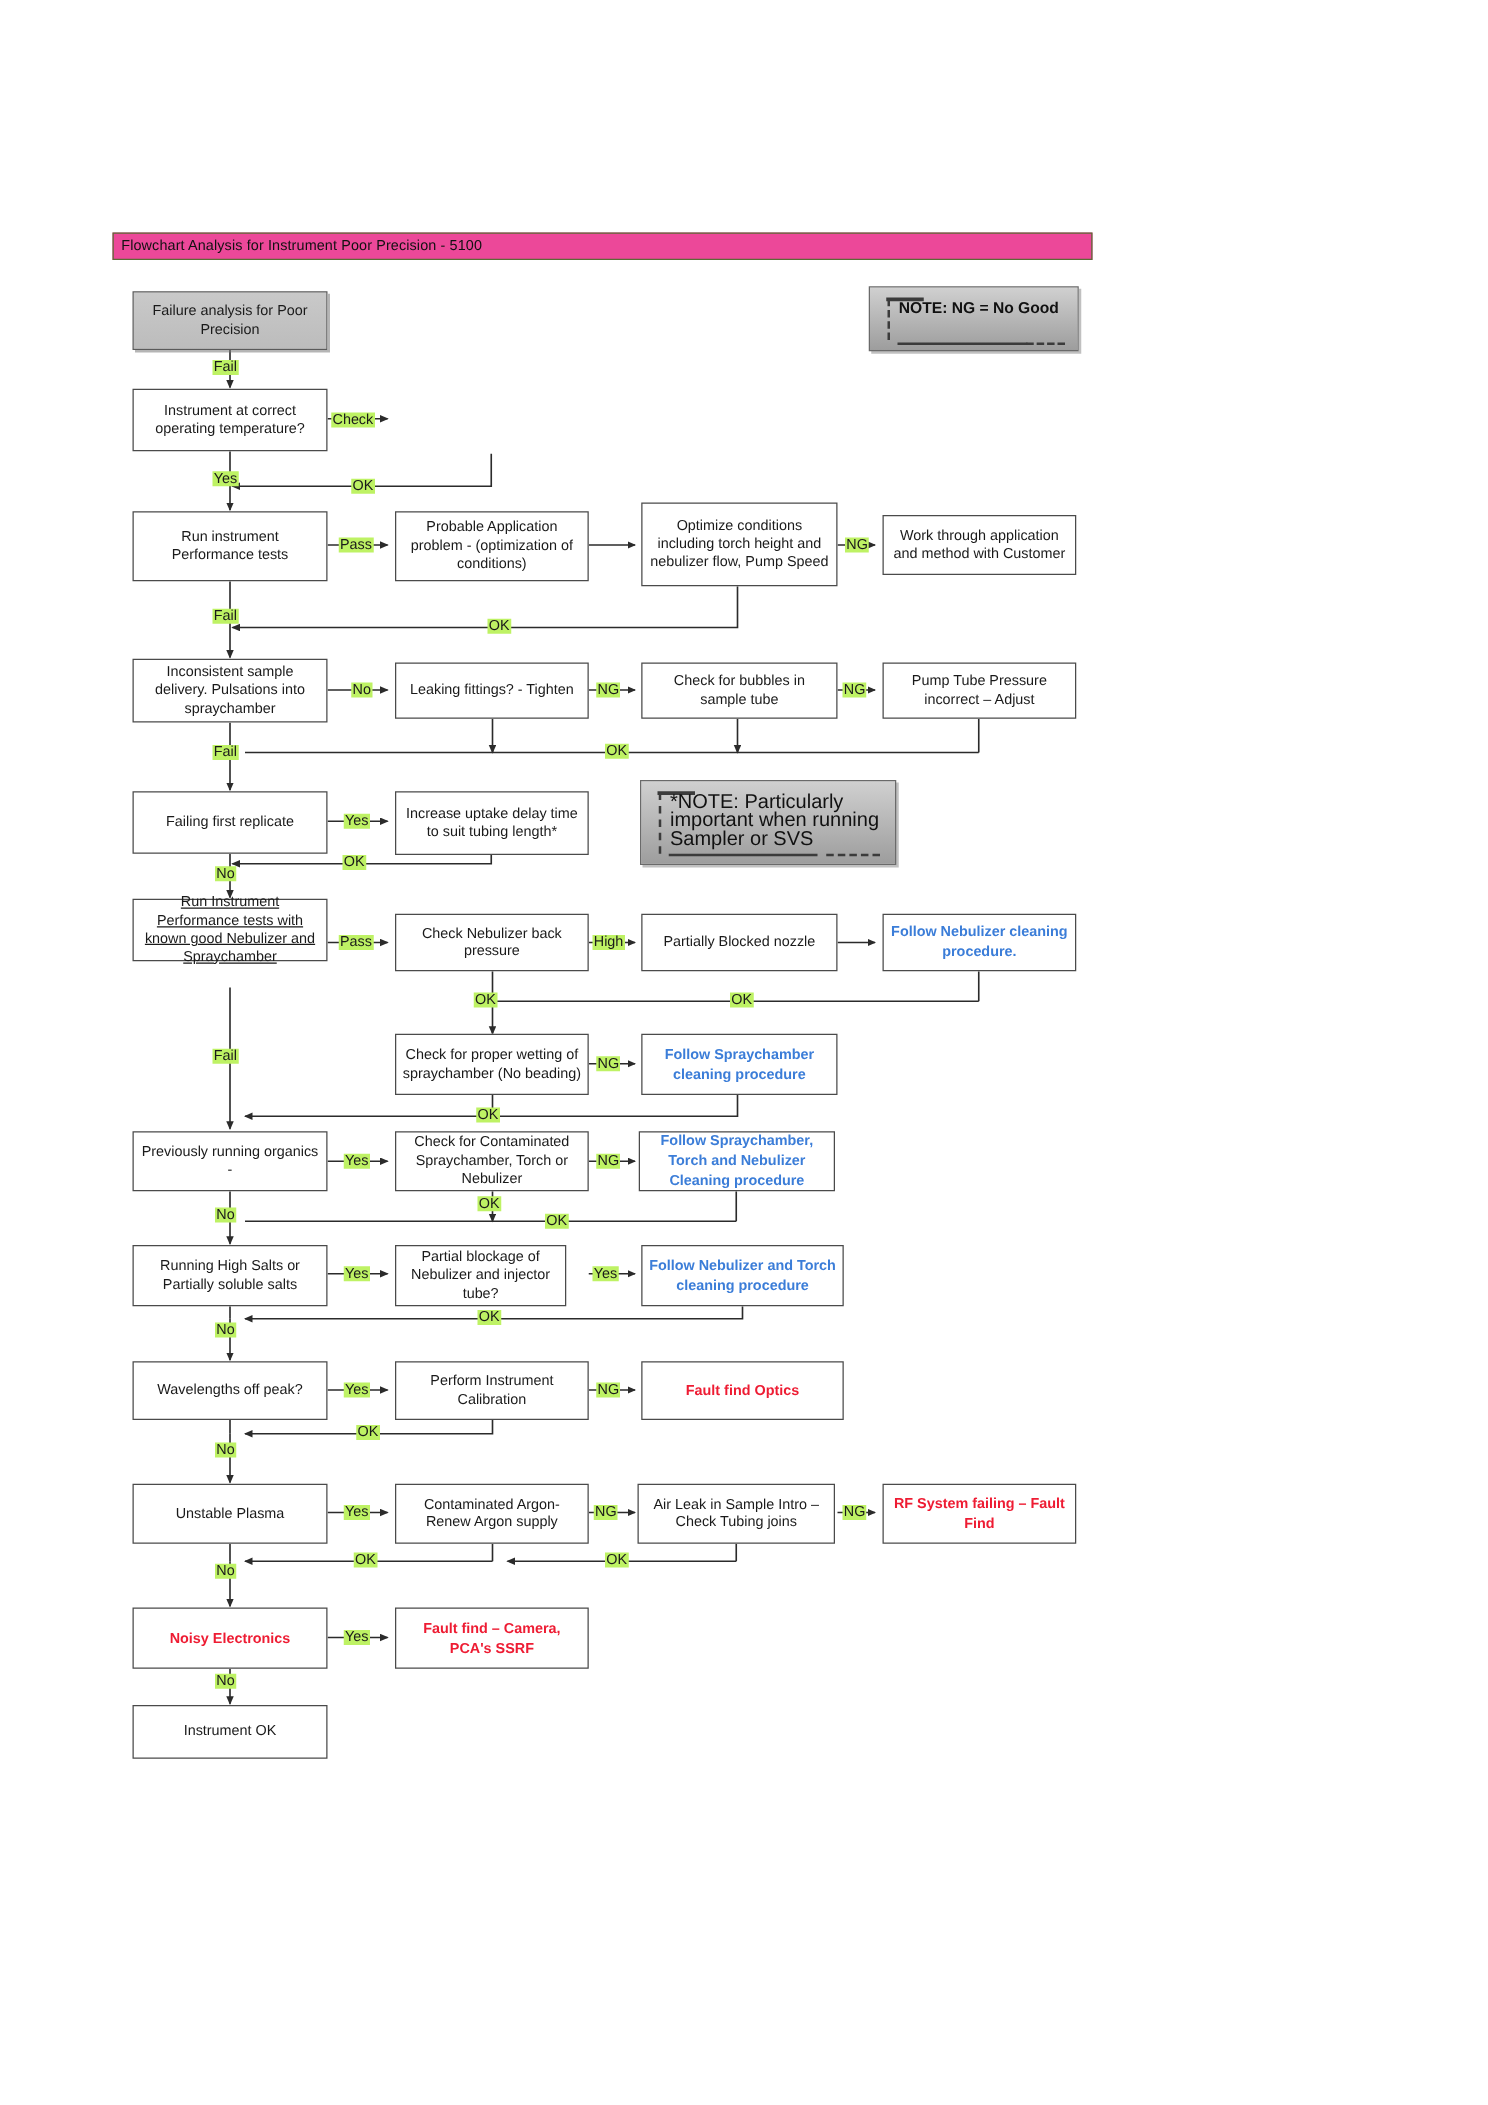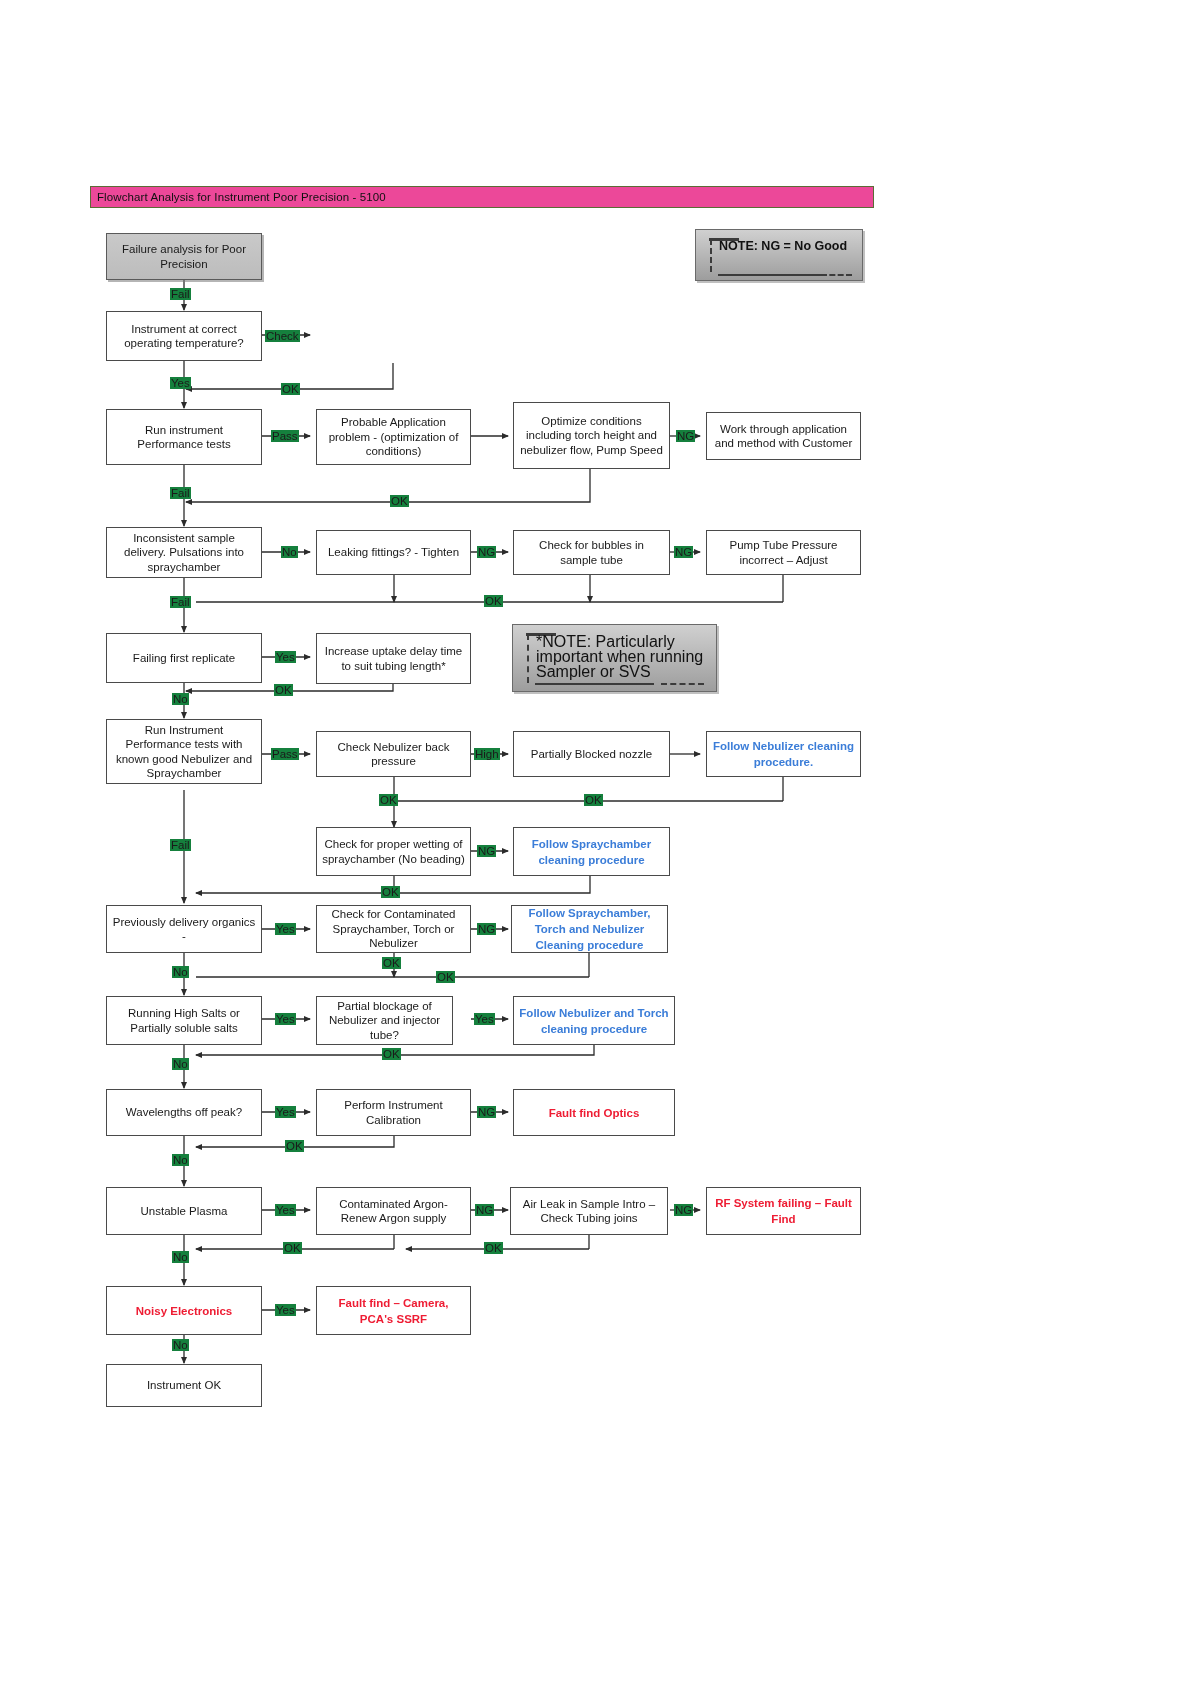--- a/index.html
+++ b/index.html
@@ -101,21 +101,21 @@
     border-top: 2px dashed #3b3b3b;
   }
   
   .notebox.n2 .note-text { font-weight: normal; font-size: 16px; }
 
   
   .elabel {
     position: absolute;
     font-size: 11.5px;
     color: #1a1a1a;
-    background: #15803d;
+    background: #bef264;
     padding: 0 1px;
     line-height: 12px;
     white-space: nowrap;
   }
   svg.wires {
     position: absolute;
     left: 0; top: 0;
     width: 1190px;
     height: 1684px;
     pointer-events: none;
@@ -299,21 +299,21 @@
   </div>
 
   <div class="node" style="left:106px; top:633px; width:156px; height:50px;">
     <span>Failing first replicate</span>
   </div>
 
   <div class="node" style="left:316px; top:633px; width:155px; height:51px;">
     <span>Increase uptake delay time to suit tubing length*</span>
   </div>
 
-  <div class="node" style="left:106px; top:719px; width:156px; height:65px;">
+  <div class="node" style="left:106px; top:719px; width:156px; height:50px;text-decoration:underline;">
     <span>Run Instrument Performance tests with known good Nebulizer and Spraychamber</span>
   </div>
 
   <div class="node" style="left:316px; top:731px; width:155px; height:46px;">
     <span>Check Nebulizer back pressure</span>
   </div>
 
   <div class="node" style="left:513px; top:731px; width:157px; height:46px;">
     <span>Partially Blocked nozzle</span>
   </div>
@@ -324,21 +324,21 @@
 
   <div class="node" style="left:316px; top:827px; width:155px; height:49px;">
     <span>Check for proper wetting of spraychamber (No beading)</span>
   </div>
 
   <div class="node blue" style="left:513px; top:827px; width:157px; height:49px;">
     <span>Follow Spraychamber cleaning procedure</span>
   </div>
 
   <div class="node" style="left:106px; top:905px; width:156px; height:48px;">
-    <span>Previously delivery organics -</span>
+    <span>Previously running organics -</span>
   </div>
 
   <div class="node" style="left:316px; top:905px; width:155px; height:48px;">
     <span>Check for Contaminated Spraychamber, Torch or Nebulizer</span>
   </div>
 
   <div class="node blue" style="left:511px; top:905px; width:157px; height:48px;">
     <span>Follow Spraychamber, Torch and Nebulizer Cleaning procedure</span>
   </div>
 

